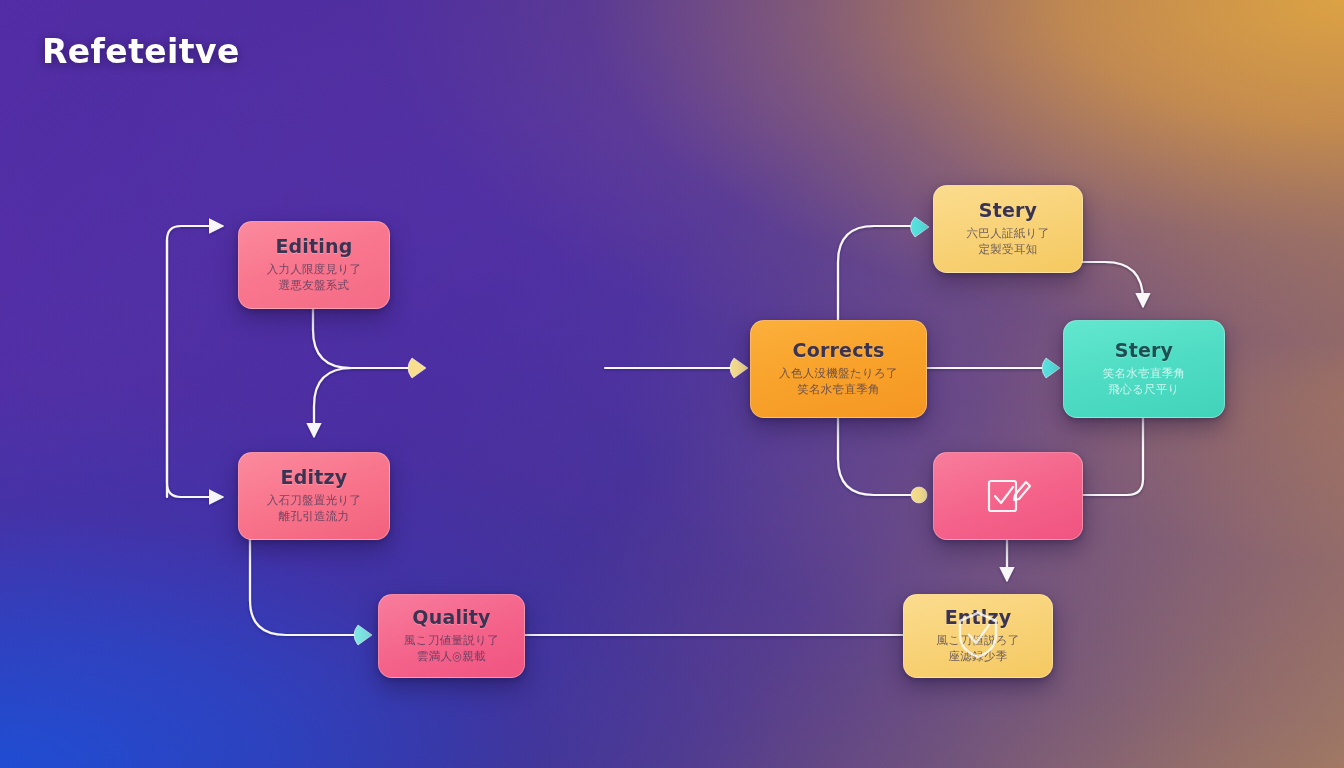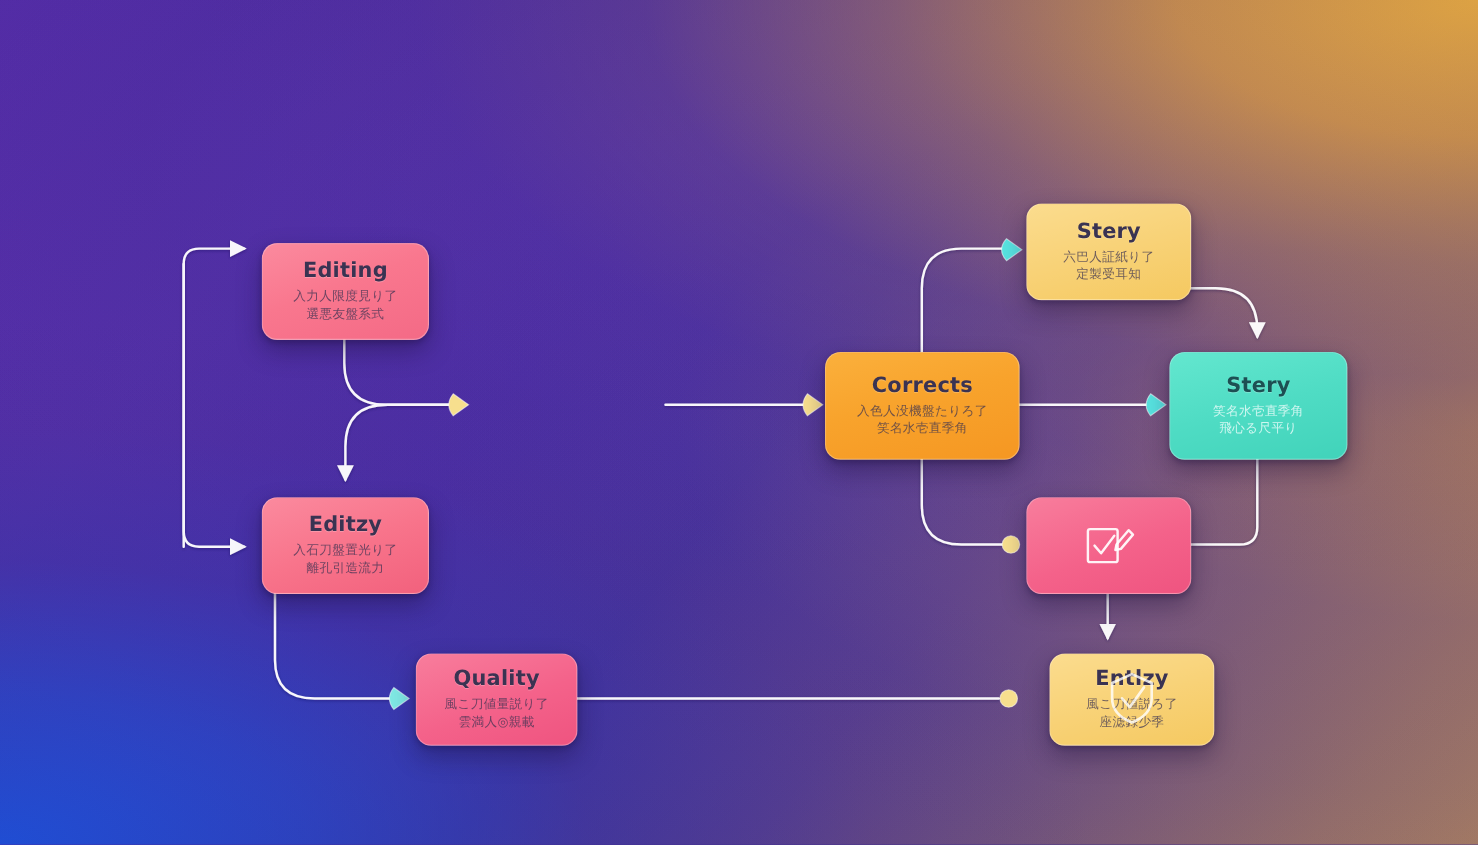--- a/index.html
+++ b/index.html
@@ -64,20 +64,21 @@
   .n-teal{background:linear-gradient(165deg,#63e7cf 0%,#4fdcc4 50%,#41d3ba 100%);}
 
   .icon-wrap{display:flex;align-items:center;justify-content:center;}
   .icon-wrap svg{display:block;}
 </style>
 </head>
 <body>
 
 <div id="stage">
 
+  <div id="title">Refeteitve</div>
 
   <svg id="edges" viewBox="0 0 1344 768" xmlns="http://www.w3.org/2000/svg">
     <defs>
       <marker id="arrowWhite" viewBox="0 0 10 10" refX="8.5" refY="5" markerWidth="7" markerHeight="7" orient="auto-start-reverse">
         <path d="M 0 0 L 10 5 L 0 10 z" fill="#ffffff"></path>
       </marker>
       <filter id="edgeGlow" x="-30%" y="-30%" width="160%" height="160%">
         <feDropShadow dx="0" dy="1" stdDeviation="1.6" flood-color="#1b0f44" flood-opacity="0.40"></feDropShadow>
       </filter>
     </defs>
@@ -161,21 +162,21 @@
   <div class="node n-pinkmag" style="left:933px;top:452px;width:148px;height:86px;">
     <div class="icon-wrap">
       <svg width="52" height="46" viewBox="0 0 52 46" fill="none" stroke="rgba(255,255,255,0.92)" stroke-width="2.2" stroke-linecap="round" stroke-linejoin="round">
         <rect x="7" y="8" width="27" height="30" rx="2"></rect>
         <path d="M 13 23 L 19 30 L 31 14"></path>
         <path d="M 33 22 L 44 9 L 48 13 L 37 26 L 32 27 Z"></path>
       </svg>
     </div>
   </div>
 
-  <div class="node n-yellow" style="left:954px;top:594px;width:148px;height:82px;">
+  <div class="node n-yellow" style="left:903px;top:594px;width:148px;height:82px;">
     <div class="n-title">Entlzy</div>
     <div class="n-sub">風こ刀値説ろ了</div>
     <div class="n-sub">座滤録少季</div>
     <div class="icon-wrap" style="position:absolute;left:50%;top:50%;transform:translate(-50%,-52%);">
       <svg width="56" height="56" viewBox="0 0 56 56" fill="none" stroke="rgba(255,255,255,0.80)" stroke-width="2.4" stroke-linecap="round" stroke-linejoin="round">
         <path d="M 28 6 L 46 14 L 46 28 Q 46 43 28 50 Q 10 43 10 28 L 10 14 Z"></path>
         <path d="M 19 28 L 26 36 L 39 18"></path>
       </svg>
     </div>
   </div>

